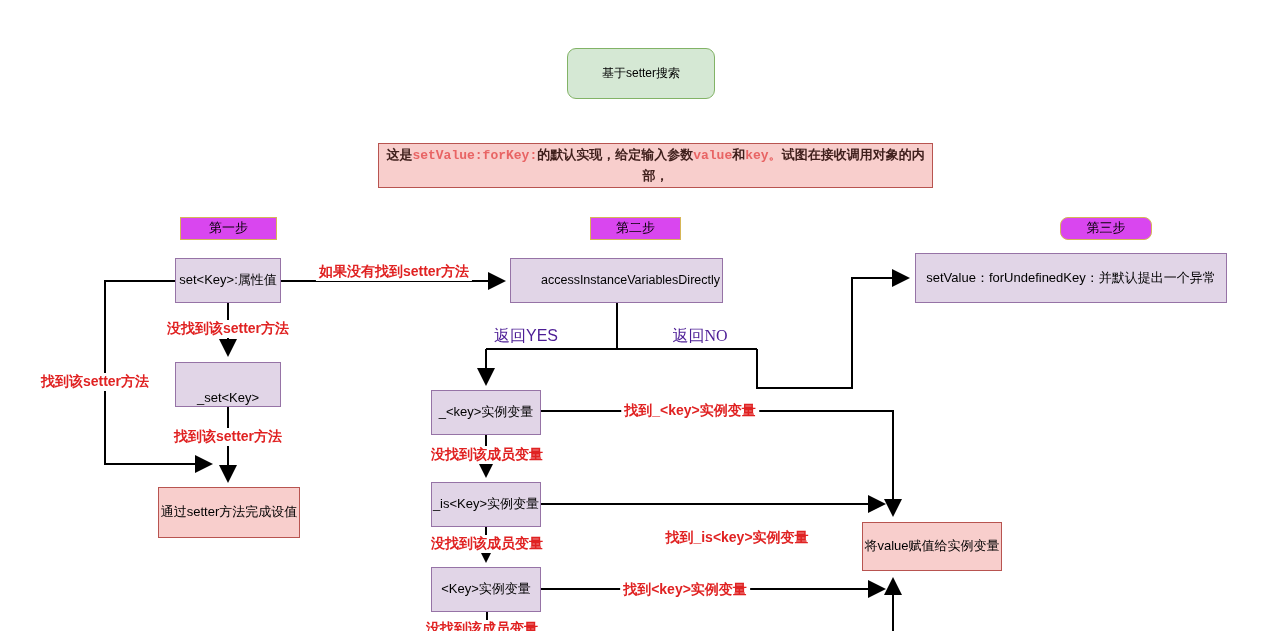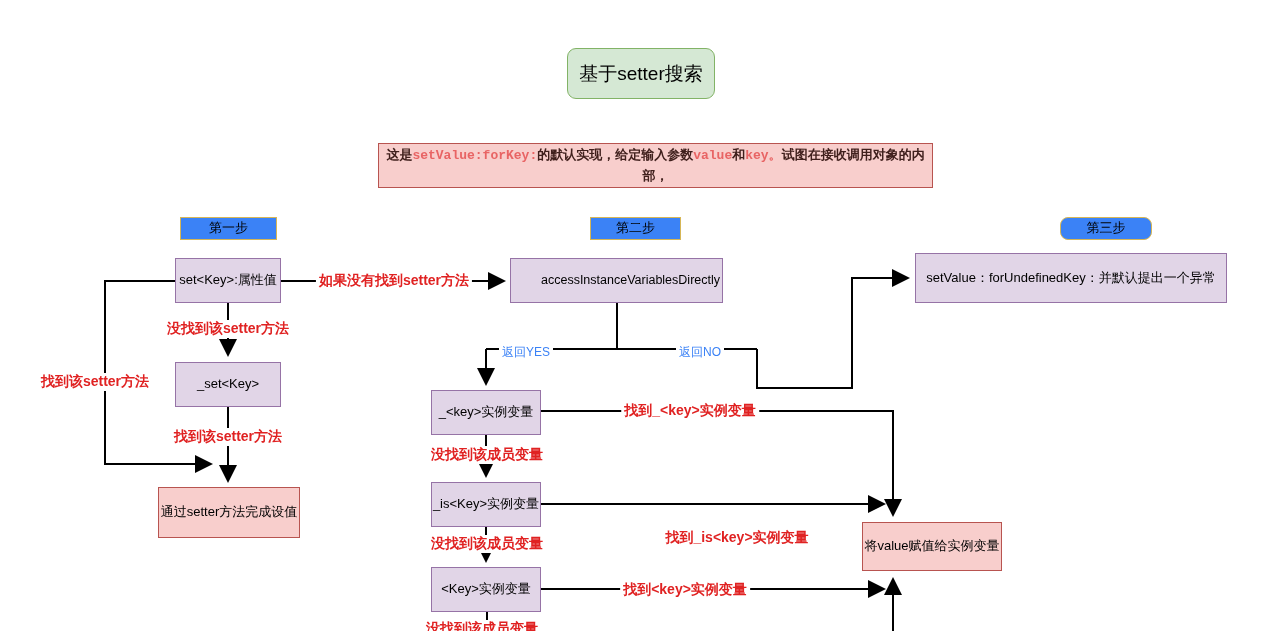--- a/index.html
+++ b/index.html
@@ -9,27 +9,27 @@
     font-family:"Liberation Sans","DejaVu Sans",sans-serif;
   }
   #wires{position:absolute;left:0;top:0;width:1280px;height:631px;}
   .node{
     position:absolute;display:flex;align-items:center;justify-content:center;
     text-align:center;font-size:13px;color:#000;box-sizing:border-box;
     line-height:1.25;
   }
   .purple{background:#e1d5e7;border:1.6px solid #9673a6;}
   .pink{background:#f8cecc;border:1.6px solid #b85450;}
-  .green{background:#d5e8d4;border:1.6px solid #82b366;border-radius:9px;font-size:19px;}
-  .yellow{background:#3b82f6;border:1.4px solid #d6b656;font-size:13px;}
+  .green{background:#d5e8d4;border:1.6px solid #82b366;border-radius:9px;font-size:12px;}
+  .yellow{background:#d946ef;border:1.4px solid #d6b656;font-size:13px;}
   .edge-label{
     position:absolute;transform:translate(-50%,-50%);white-space:nowrap;
     background:#ffffff;padding:0 3px;font-size:14px;font-weight:bold;color:#e02222;
   }
-  .edge-label.plainlbl{color:#3b82f6;font-weight:normal;font-size:12px;margin-top:16px;}
+  .edge-label.plainlbl{color:#4c1d95;font-weight:normal;font-size:16px;}
   #banner{
     position:absolute;left:378px;top:143px;width:555px;height:45px;
     background:#f8cecc;border:1.6px solid #b85450;box-sizing:border-box;
     display:flex;flex-direction:column;align-items:center;justify-content:center;
     font-size:13px;font-weight:bold;color:#40201d;line-height:1.55;text-align:center;
   }
   #banner .code{color:#e86464;font-family:"Liberation Mono","DejaVu Sans Mono",monospace;}
 </style>
 </head>
 <body>
@@ -77,21 +77,21 @@
   <div class="node yellow" style="left:590px;top:217px;width:91px;height:23px;">
     <span>第二步</span>
   </div>
   <div class="node yellow" style="left:1060px;top:217px;width:92px;height:23px;border-radius:8px;">
     <span>第三步</span>
   </div>
 
   <div class="node purple" style="left:175px;top:258px;width:106px;height:45px;">
     <span>set&lt;Key&gt;:属性值</span>
   </div>
-  <div class="node purple" style="left:175px;top:362px;width:106px;height:45px;">
+  <div class="node purple" style="left:175px;top:362px;width:106px;height:45px;align-items:flex-end;">
     <span>_set&lt;Key&gt;</span>
   </div>
   <div class="node pink" style="left:158px;top:487px;width:142px;height:51px;">
     <span>通过setter方法完成设值</span>
   </div>
 
   <div class="node purple" style="left:510px;top:258px;width:213px;height:45px;font-size:12.5px;padding-left:28px;">
     <span>accessInstanceVariablesDirectly</span>
   </div>
   <div class="node purple" style="left:431px;top:390px;width:110px;height:45px;">
@@ -104,26 +104,26 @@
     <span>&lt;Key&gt;实例变量</span>
   </div>
   <div class="node pink" style="left:862px;top:522px;width:140px;height:49px;">
     <span>将value赋值给实例变量</span>
   </div>
 
   <div class="node purple" style="left:915px;top:253px;width:312px;height:50px;">
     <span>setValue：forUndefinedKey：并默认提出一个异常</span>
   </div>
 
-  <span class="edge-label" style="left:394px;top:281px;">如果没有找到setter方法</span>
+  <span class="edge-label" style="left:394px;top:272px;">如果没有找到setter方法</span>
   <span class="edge-label" style="left:228px;top:329px;">没找到该setter方法</span>
   <span class="edge-label" style="left:95px;top:382px;">找到该setter方法</span>
   <span class="edge-label" style="left:228px;top:437px;">找到该setter方法</span>
   <span class="edge-label plainlbl" style="left:526px;top:336px;">返回YES</span>
-  <span class="edge-label plainlbl" style="left:700px;top:336px;">返回NO</span>
+  <span class="edge-label plainlbl" style="left:700px;top:336px;font-family:Liberation Serif, serif;">返回NO</span>
   <span class="edge-label" style="left:690px;top:411px;">找到_&lt;key&gt;实例变量</span>
   <span class="edge-label" style="left:487px;top:455px;">没找到该成员变量</span>
   <span class="edge-label" style="left:737px;top:538px;">找到_is&lt;key&gt;实例变量</span>
   <span class="edge-label" style="left:487px;top:544px;">没找到该成员变量</span>
   <span class="edge-label" style="left:685px;top:590px;">找到&lt;key&gt;实例变量</span>
   <span class="edge-label" style="left:482px;top:629px;">没找到该成员变量</span>
 
 </div>
 
 </body></html>

